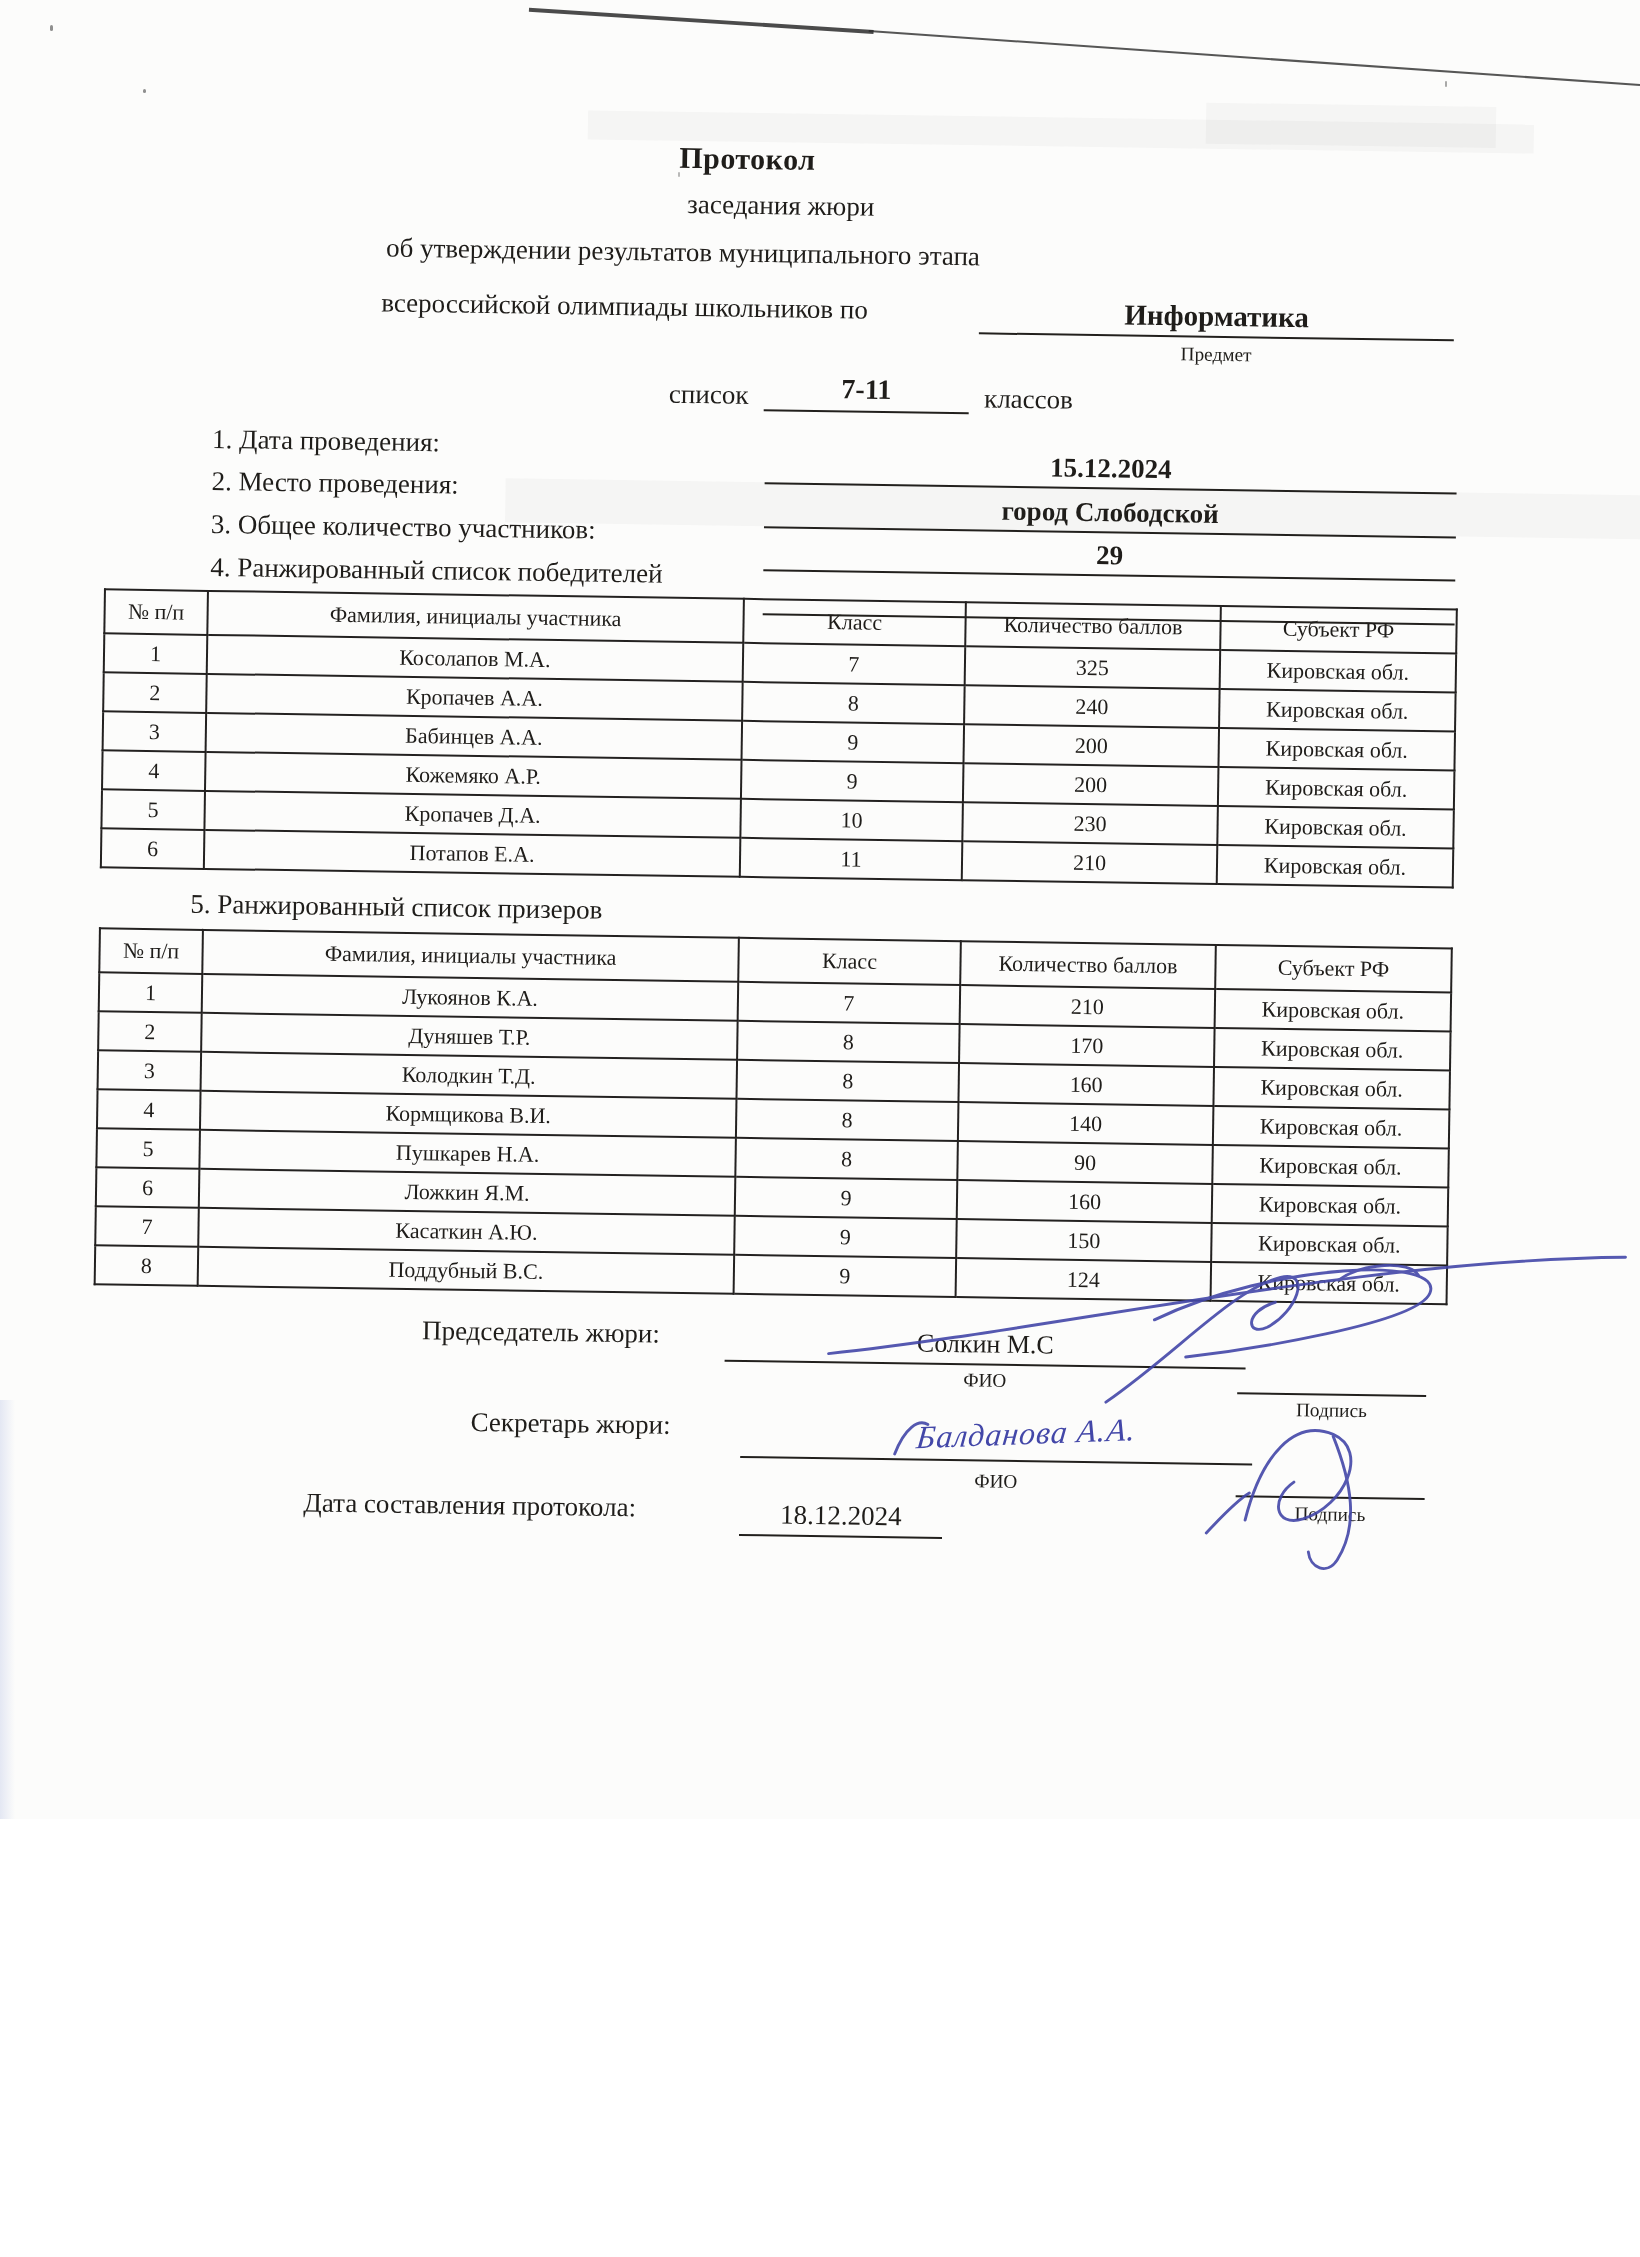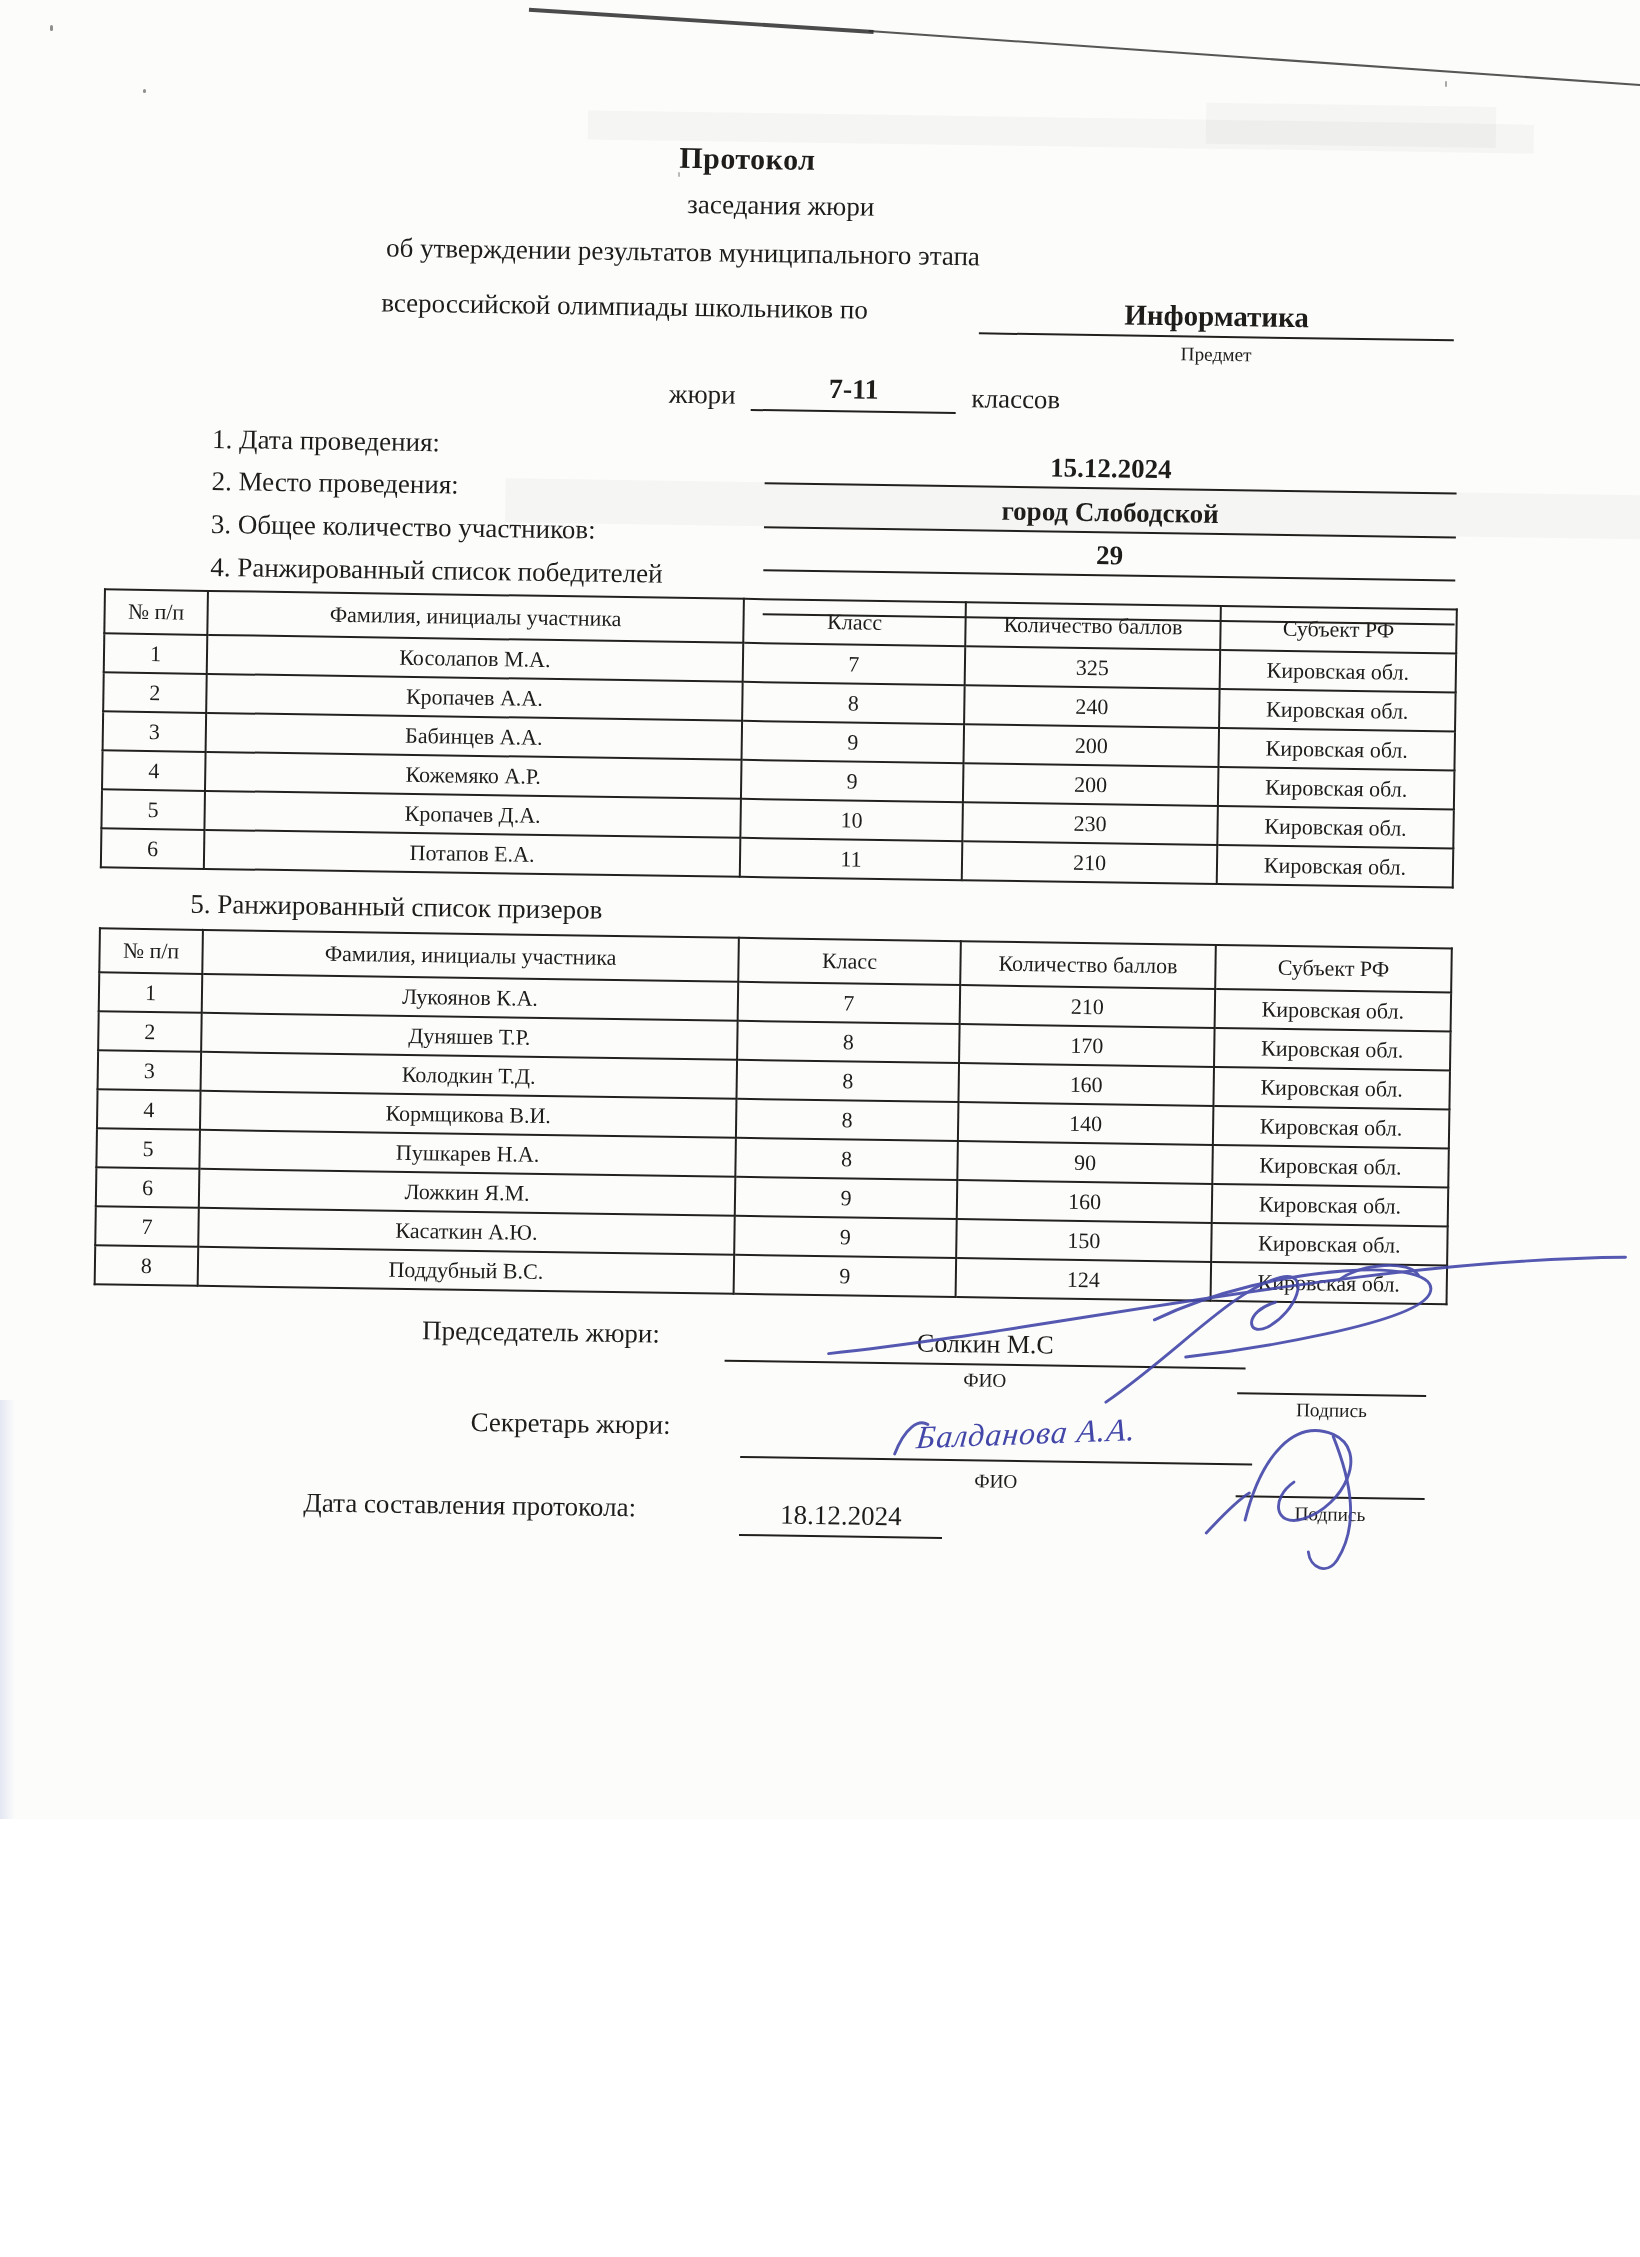--- a/index.html
+++ b/index.html
@@ -86,21 +86,21 @@
     <div class="abs ctr t-sub" style="left:290px; top:191px; width:966px;">заседания жюри</div>
     <div class="abs ctr t-sub" style="left:193px; top:239px; width:966px;">об утверждении результатов муниципального  этапа</div>
     <div class="abs t-sub" style="left:375px; top:294px;">всероссийской олимпиады школьников по</div>
 
     <div class="subject-box">
       <span>Информатика</span>
     </div>
     <div class="abs ctr t-small" style="left:973px; top:338px; width:475px;">Предмет</div>
 
     <div class="among-row">
-      <span>жюри</span>
+      <span>список</span>
       <span class="grade-box">7-11</span>
       <span>классов</span>
     </div>
 
     <div class="field-label" style="left:208px; top:433px;">1. Дата проведения:</div>
     <div class="field-label" style="left:208px; top:475px;">2. Место проведения:</div>
     <div class="field-label" style="left:208px; top:518px;">3. Общее количество участников:</div>
     <div class="field-label" style="left:208px; top:561px;">4. Ранжированный список победителей</div>
 
     <div class="value-line" style="top:441px;">15.12.2024</div>

